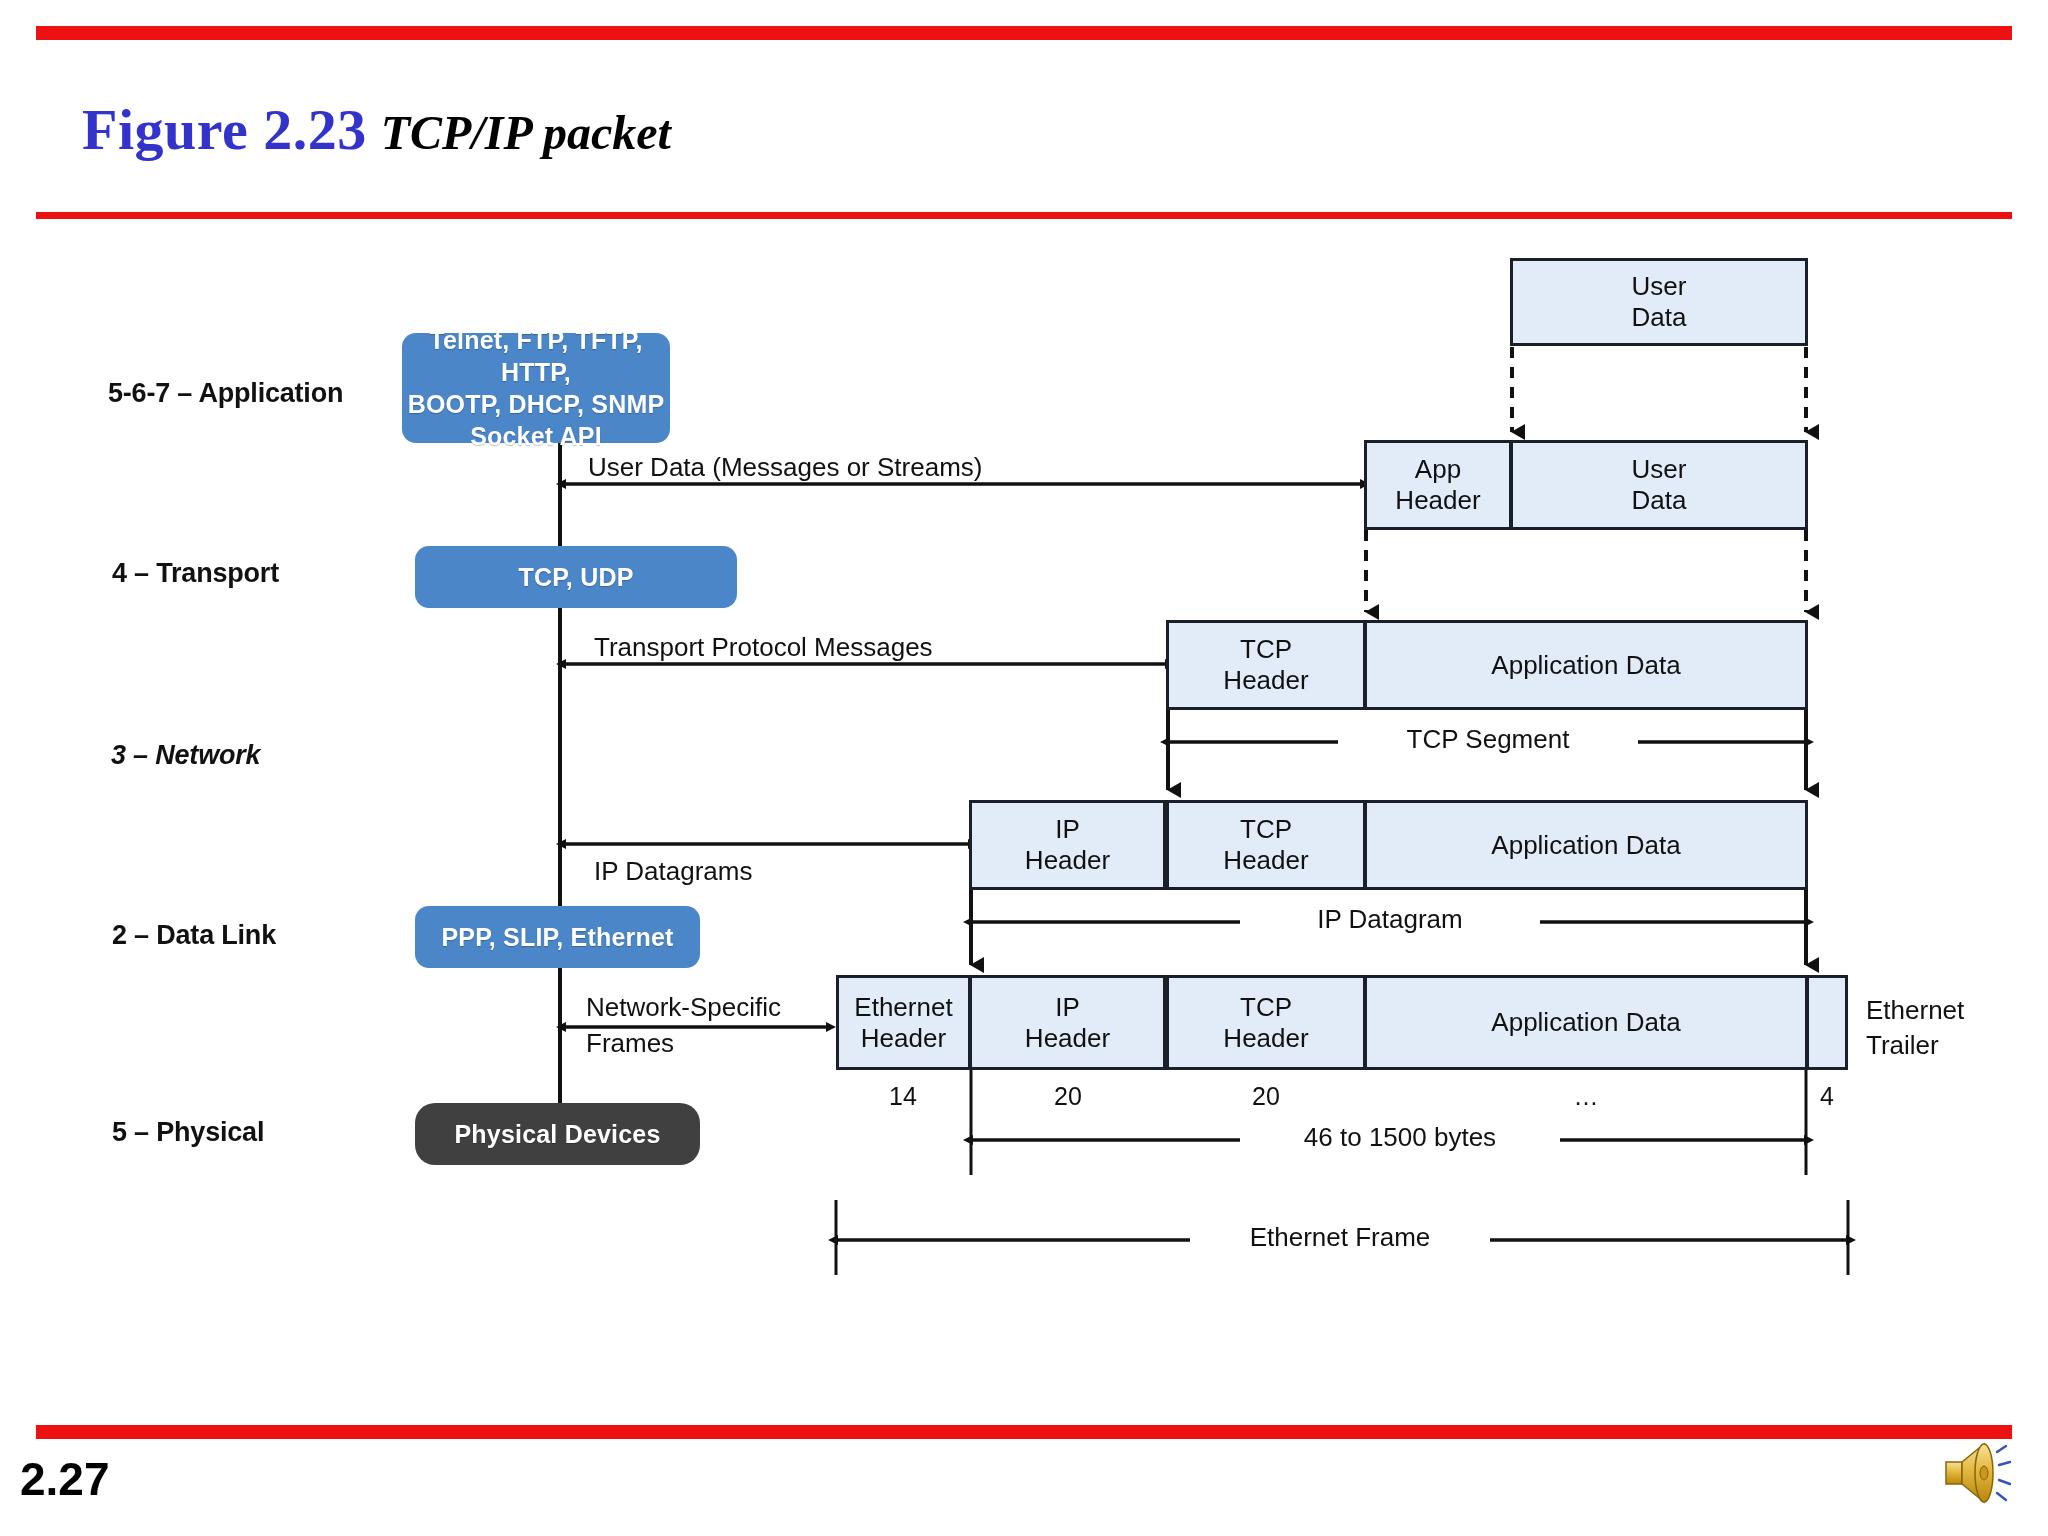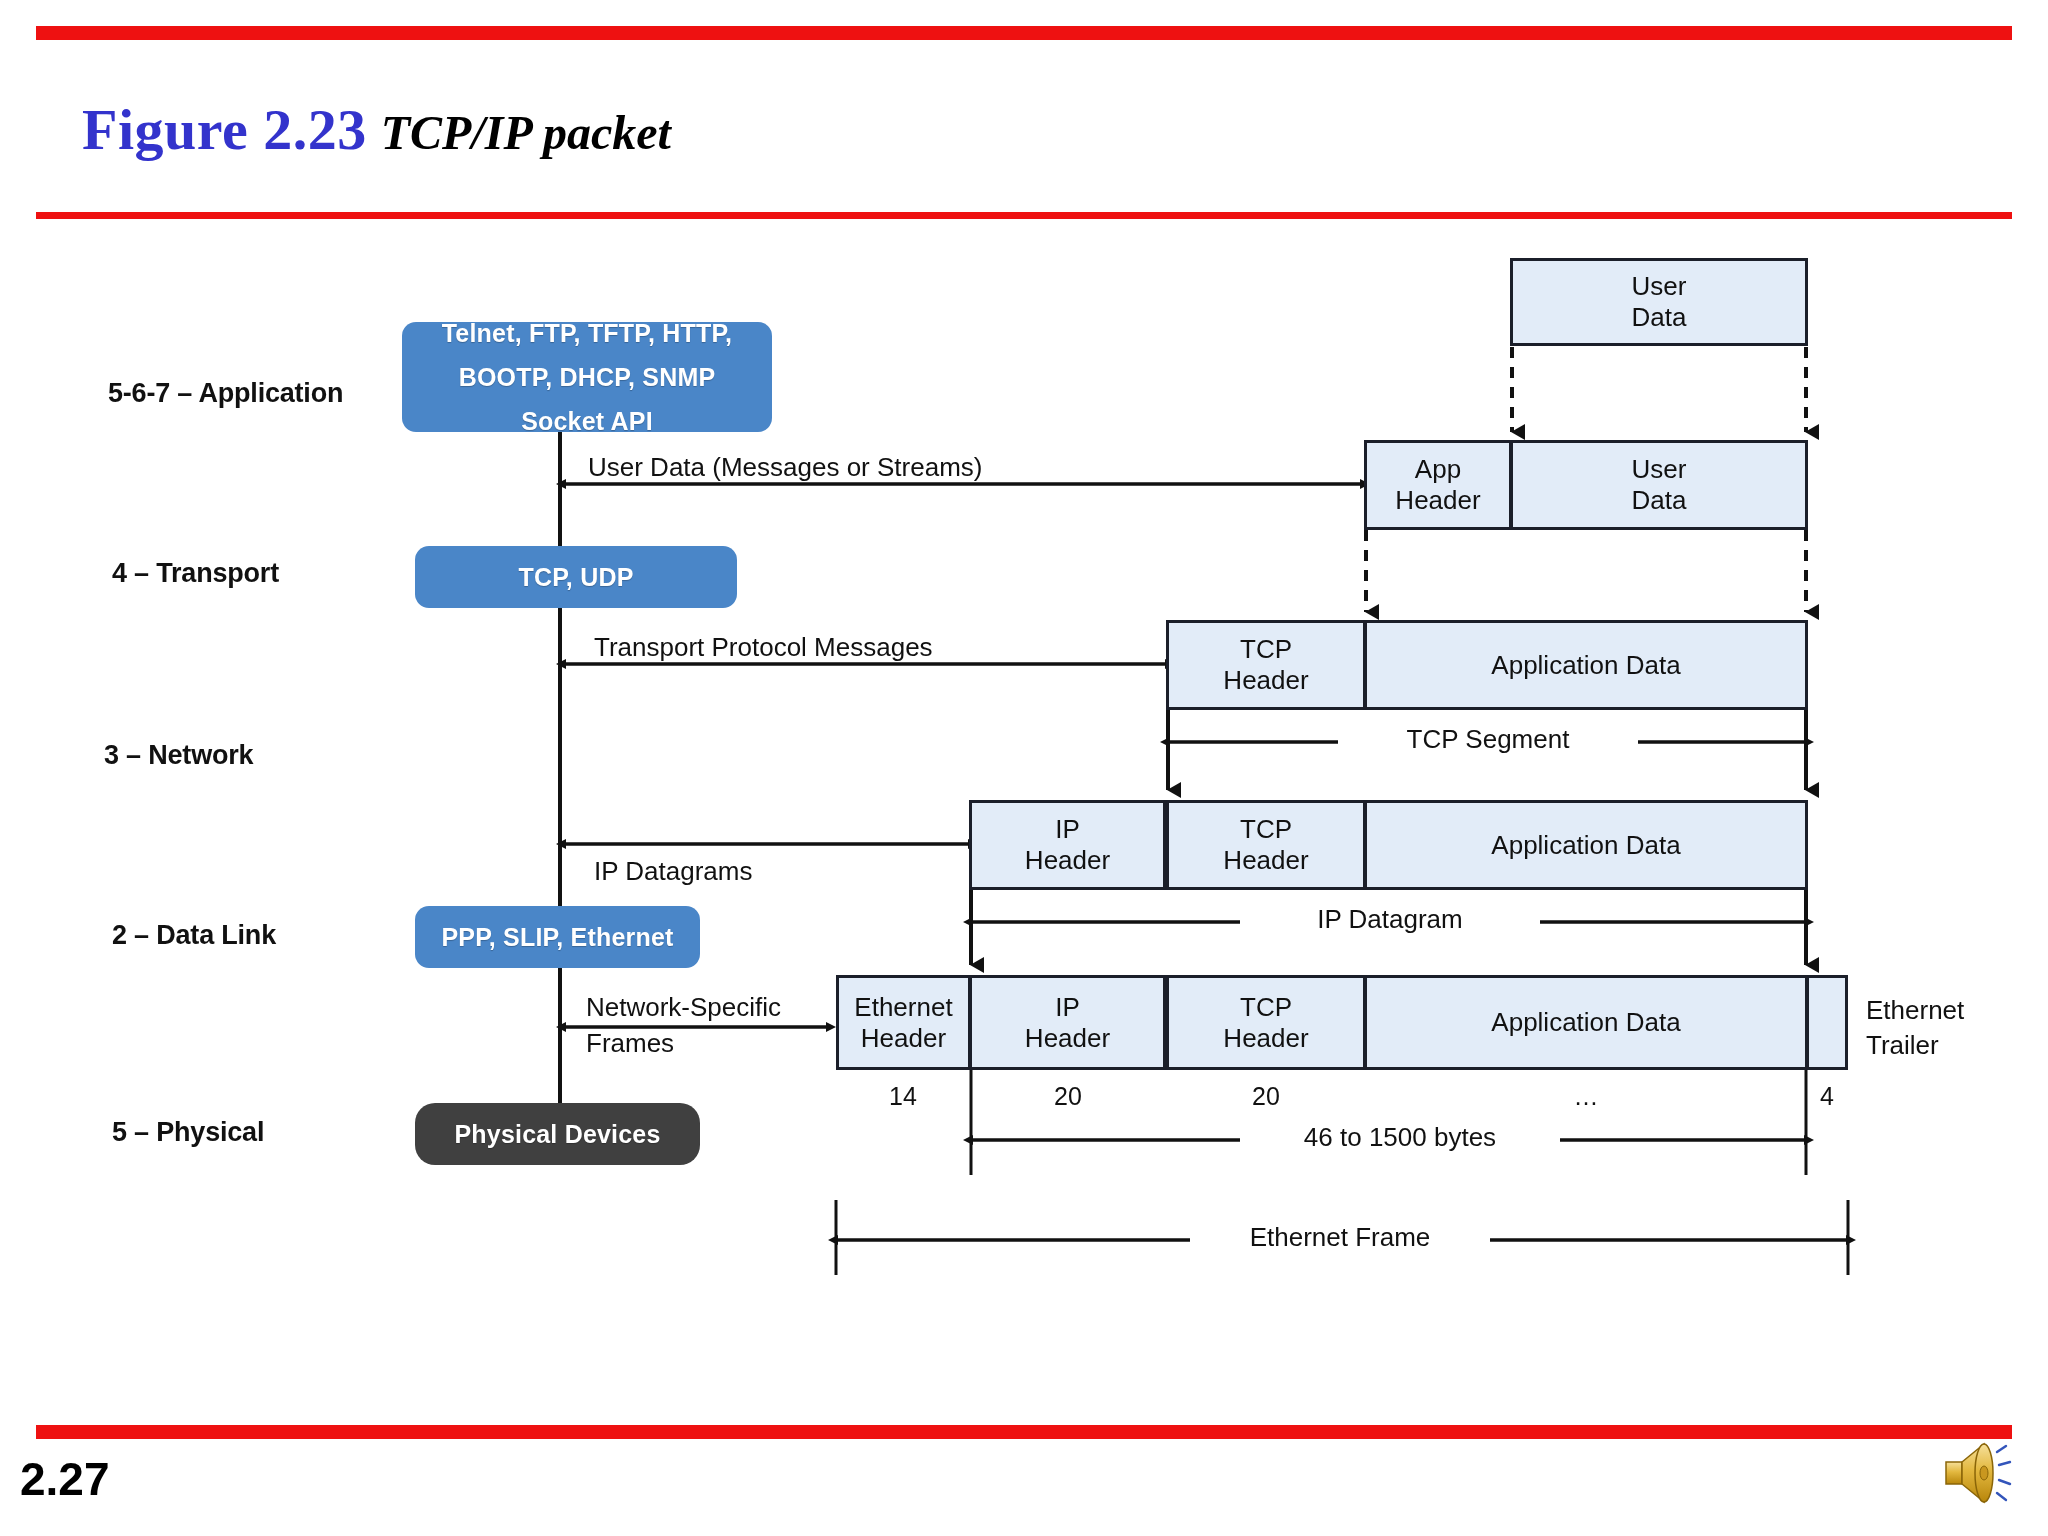--- a/index.html
+++ b/index.html
@@ -226,25 +226,25 @@
     <line x1="1806" y1="1070" x2="1806" y2="1175" stroke="#111" stroke-width="3"></line>
     <line x1="973" y1="1140" x2="1804" y2="1140" stroke="#111" stroke-width="3.5" marker-start="url(#arrEndL)" marker-end="url(#arrEndR)"></line>
 
     <line x1="836" y1="1200" x2="836" y2="1275" stroke="#111" stroke-width="3"></line>
     <line x1="1848" y1="1200" x2="1848" y2="1275" stroke="#111" stroke-width="3"></line>
     <line x1="838" y1="1240" x2="1846" y2="1240" stroke="#111" stroke-width="3.5" marker-start="url(#arrEndL)" marker-end="url(#arrEndR)"></line>
   </svg>
 
   <div class="layer-label" style="left: 108px; top: 378px; z-index: 4;">5-6-7 – Application</div>
   <div class="layer-label" style="left: 112px; top: 558px; z-index: 4;">4 – Transport</div>
-  <div class="layer-label" style="left: 104px; top: 740px; z-index: 4;">3 – Network</div>
+  <div class="layer-label" style="left: 111px; top: 740px; z-index: 4; font-style: italic;">3 – Network</div>
   <div class="layer-label" style="left: 112px; top: 920px; z-index: 4;">2 – Data Link</div>
   <div class="layer-label" style="left: 112px; top: 1117px; z-index: 4;">5 – Physical</div>
 
-  <div class="proto-box" style="left:402px; top:322px; width:370px; height:110px;gap:12px;">
+  <div class="proto-box" style="left:402px; top:333px; width:268px; height:110px;">
     <span>Telnet, FTP, TFTP, HTTP,</span>
     <span>BOOTP, DHCP, SNMP</span>
     <span>Socket API</span>
   </div>
 
   <div class="proto-box" style="left:415px; top:546px; width:322px; height:62px;">
     <span>TCP, UDP</span>
   </div>
 
 

